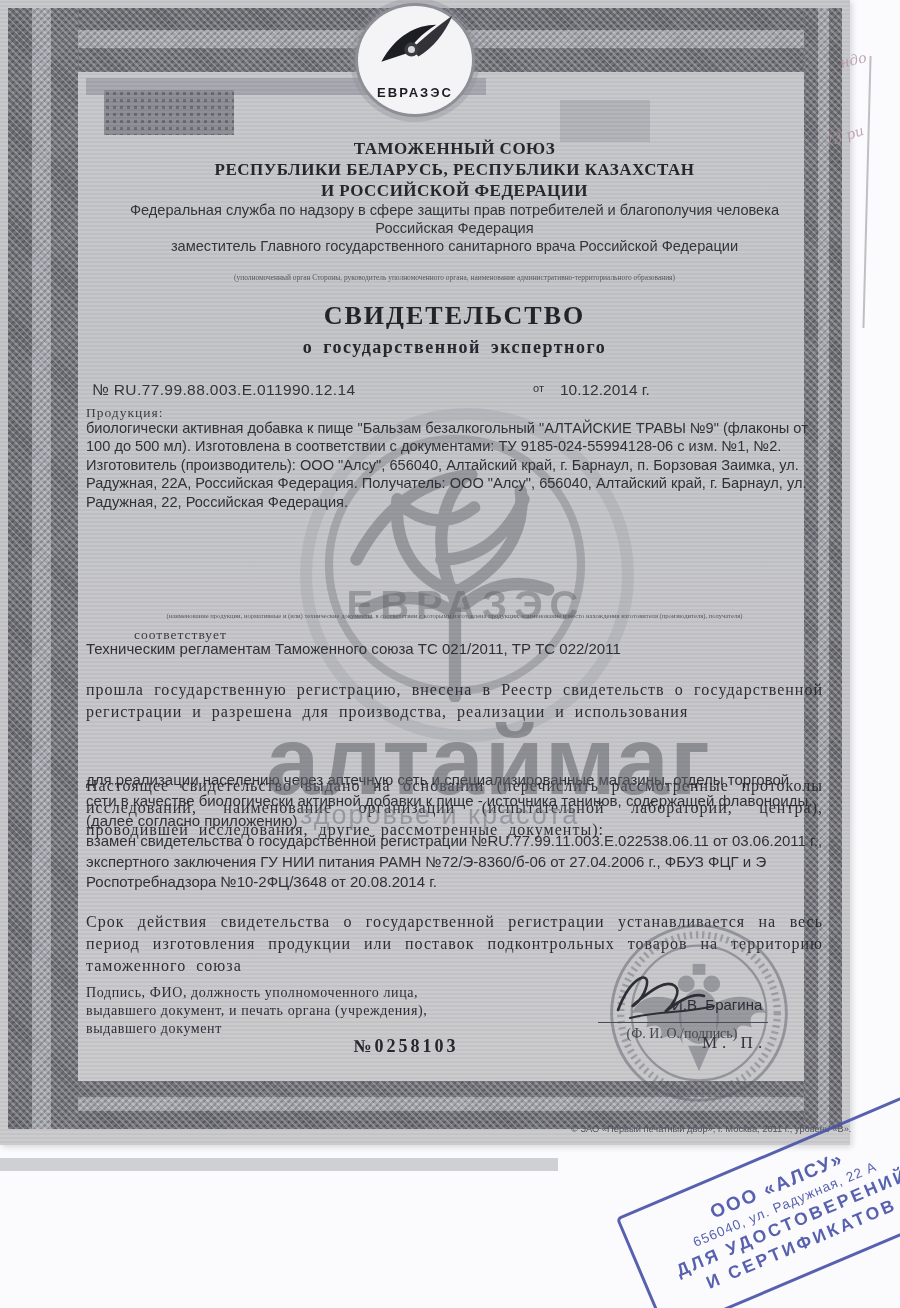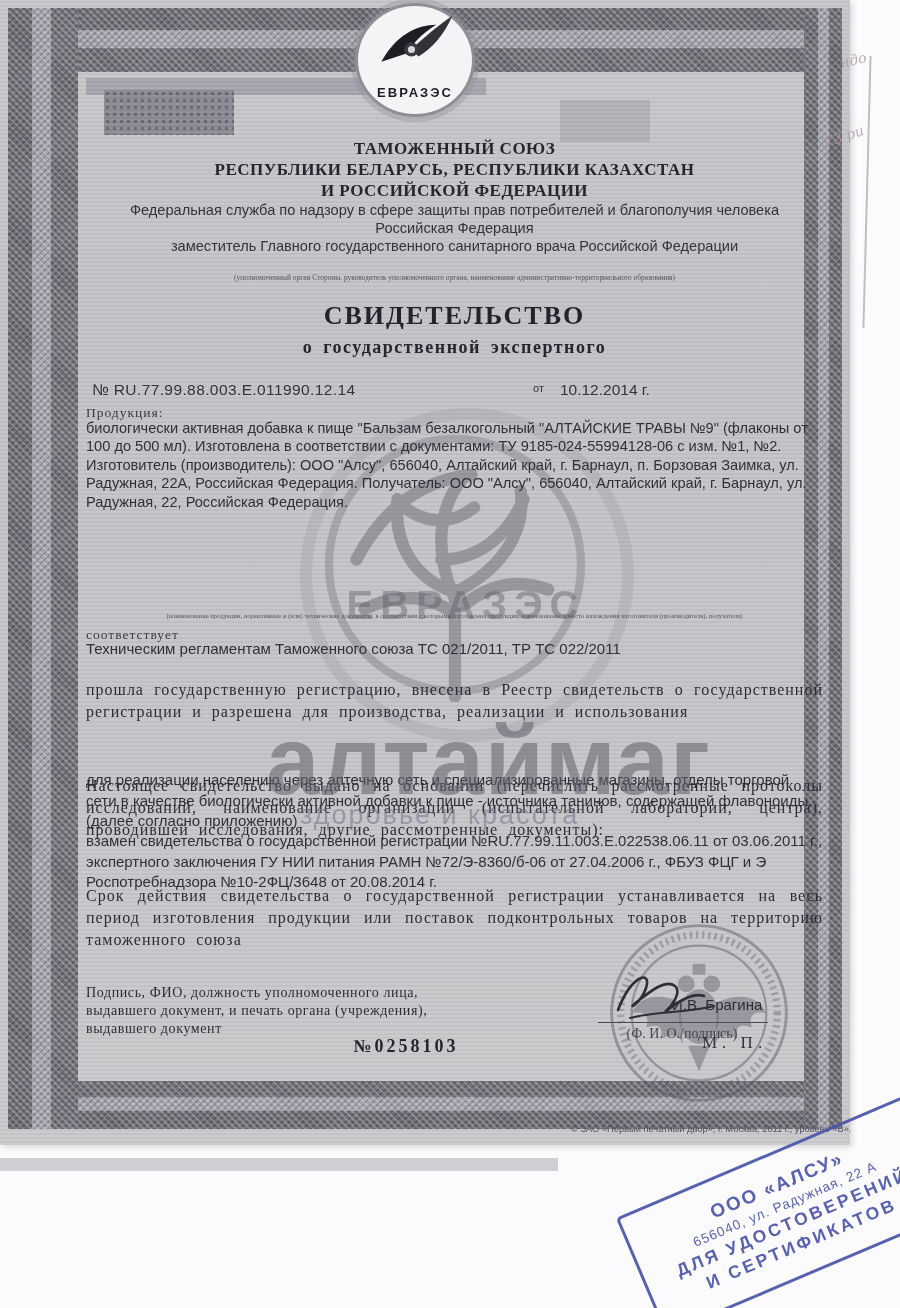--- a/index.html
+++ b/index.html
@@ -63,29 +63,29 @@
   .note1{top:273px;font-size:7.4px;}
   .doc-title{top:301px;font-weight:bold;font-size:26px;letter-spacing:2px;color:#23232b;}
   .doc-subtitle{top:337px;font-weight:bold;font-size:18px;letter-spacing:1.5px;word-spacing:4px;color:#26262e;}
   .numrow{top:381px;height:22px;}
   .numrow .num{position:absolute;left:6px;font-size:15.5px;letter-spacing:.4px;color:#33343c;}
   .numrow .date{position:absolute;left:447px;font-size:15.5px;color:#33343c;}
   .numrow .date .pfx{font-size:11px;vertical-align:3px;margin-right:16px;}
   .prod-label{top:405px;font-size:13.5px;letter-spacing:1px;color:#3a3b44;}
   .prod-text{top:419px;font-size:14.6px;line-height:18.4px;color:#303138;}
   .note2{top:612px;font-size:6.6px;white-space:nowrap;}
-  .comp-label{top:627px;font-size:13.5px;letter-spacing:1px;color:#3a3b44;}
+  .comp-label{top:627px;font-size:13.5px;letter-spacing:1px;color:#3a3b44;margin-left:48px;}
   .comp-text{top:640px;font-size:15px;color:#303138;}
   .para-serif{font-size:16px;line-height:22px;letter-spacing:1px;word-spacing:5px;
     text-align:justify;color:#2c2d35;}
   .passed{top:679px;}
   .usage{top:723px;font-size:15px;line-height:20.5px;color:#303138;margin-top:47px;}
   .basis-label{top:775px;}
   .basis-text{top:831px;font-size:15px;line-height:20.5px;color:#303138;}
-  .validity{top:885px;}
+  .validity{top:911px;}
   .sig-note{top:984px;width:395px !important;font-size:14px;line-height:18px;letter-spacing:.6px;color:#2c2d35;}
   .doc-number{top:1036px;left:230px;width:180px !important;font-size:18px;font-weight:bold;
     letter-spacing:3px;color:#26262e;text-align:center;}
   
   .sig-svg{position:absolute;left:608px;top:966px;z-index:5;}
   .sig-line{position:absolute;left:598px;top:1022px;width:170px;border-top:1.2px solid #4a4b54;z-index:4;}
   .sig-caption{position:absolute;left:592px;top:1026px;width:180px;text-align:center;
     font-size:14px;color:#45464f;z-index:4;font-family:"Liberation Serif", serif;}
   .signer{position:absolute;left:672px;top:996px;font-size:15px;color:#2c2d35;z-index:5;}
   .mp{position:absolute;left:702px;top:1033px;font-family:"Liberation Serif", serif;

